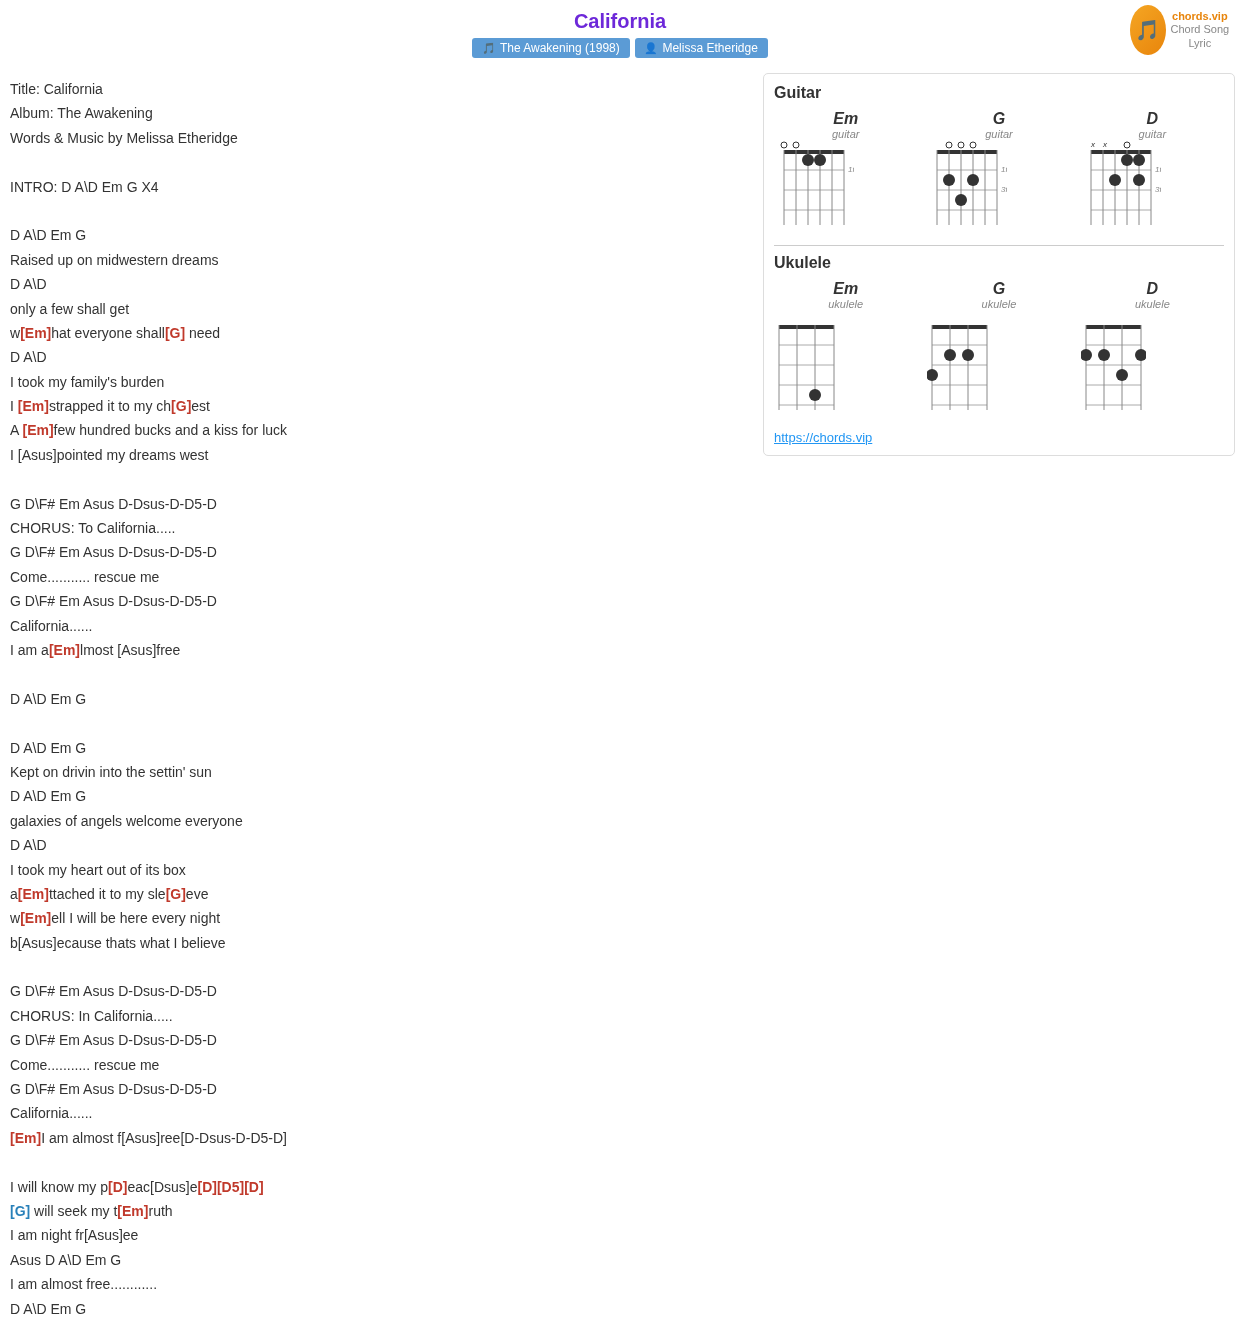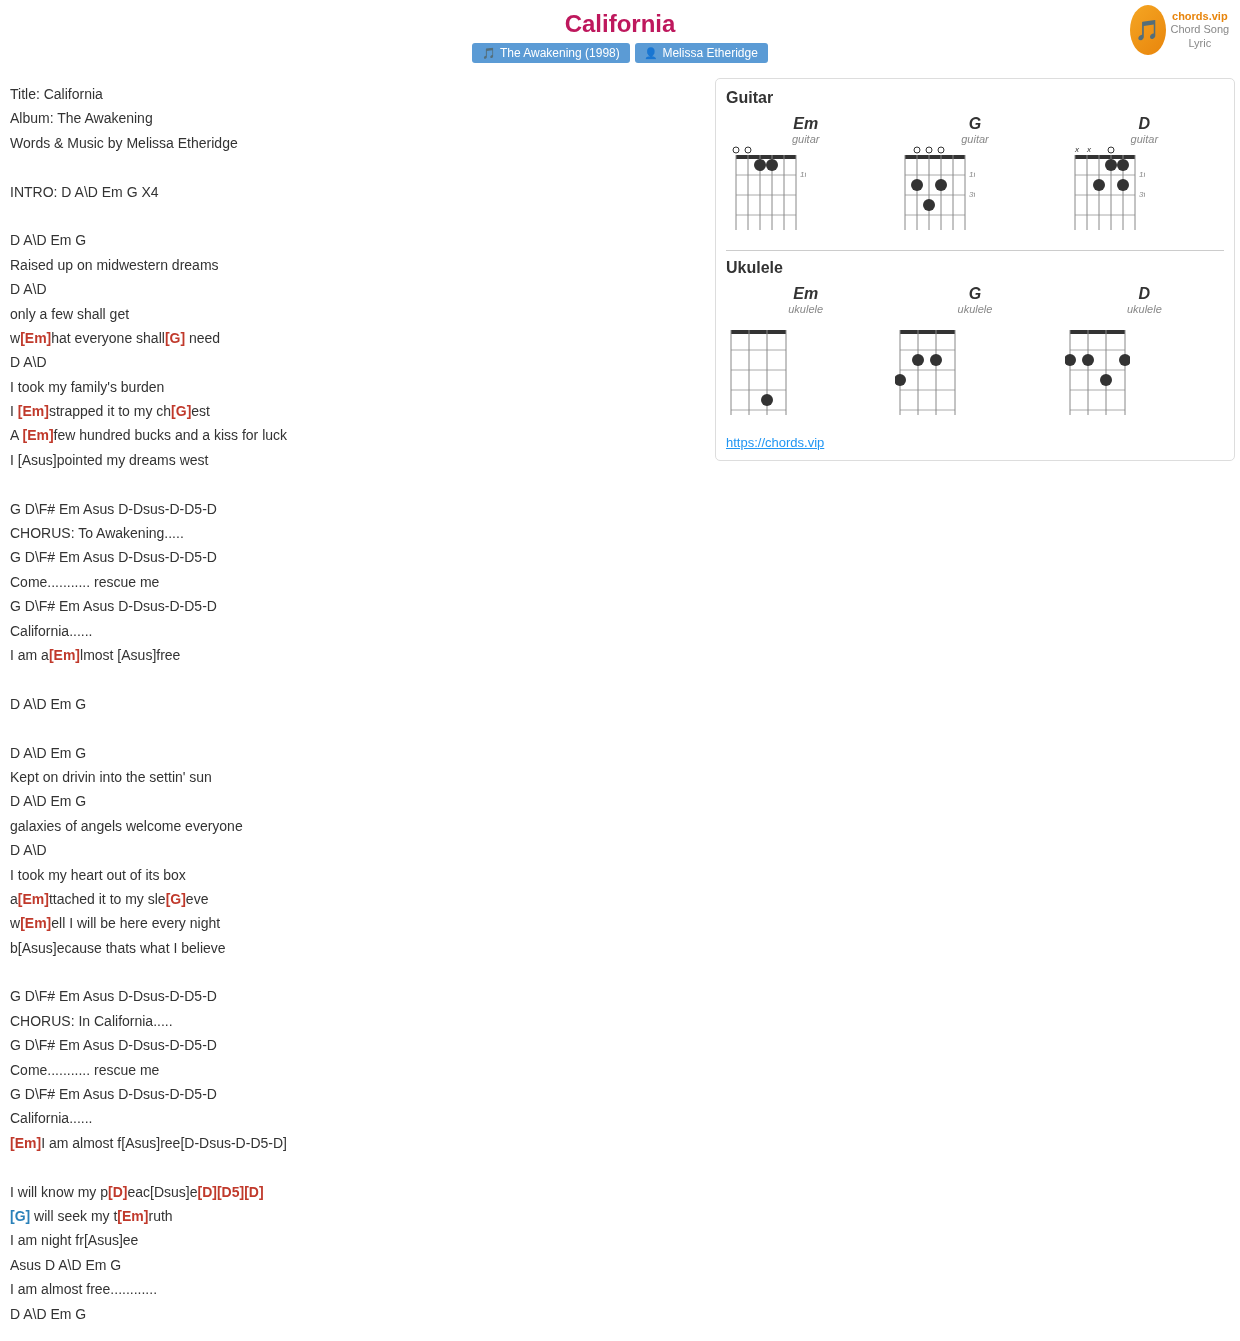--- a/index.html
+++ b/index.html
@@ -9,23 +9,23 @@
       background: #fff;
       color: #333;
       width: 1240px;
     }
     .header {
       text-align: center;
       padding: 10px 0 5px 0;
       position: relative;
     }
     .title {
-      font-size: 24px;
-      font-weight: bold;
-      color: #be185d;
+      font-size: 20px;
+      font-weight: bold;
+      color: #6d28d9;
     }
     .logo {
       position: absolute;
       top: 5px;
       right: 10px;
       width: 100px;
       height: 50px;
     }
     .logo-circle {
       width: 50px;
@@ -71,21 +71,21 @@
     }
     .chord-link {
       color: #c0392b;
       font-weight: bold;
     }
     .chord-blue {
       color: #2980b9;
       font-weight: bold;
     }
     .chords-panel {
-      width: 520px;
+      width: 472px;
       border: 1px solid #ddd;
       border-radius: 5px;
       padding: 10px;
       background: #fff;
       align-self: flex-start;
     }
     .chords-panel h3 {
       font-size: 16px;
       font-weight: bold;
       margin-bottom: 8px;
@@ -164,21 +164,21 @@
     <p>D A\D</p>
     <p>only a few shall get</p>
     <p>w<span class="chord-link">[Em]</span>hat everyone shall<span class="chord-link">[G]</span> need</p>
     <p>D A\D</p>
     <p>I took my family's burden</p>
     <p>I <span class="chord-link">[Em]</span>strapped it to my ch<span class="chord-link">[G]</span>est</p>
     <p>A <span class="chord-link">[Em]</span>few hundred bucks and a kiss for luck</p>
     <p>I [Asus]pointed my dreams west</p>
     <p>&nbsp;</p>
     <p>G D\F# Em Asus D-Dsus-D-D5-D</p>
-    <p>CHORUS: To Awakening.....</p>
+    <p>CHORUS: To California.....</p>
     <p>G D\F# Em Asus D-Dsus-D-D5-D</p>
     <p>Come........... rescue me</p>
     <p>G D\F# Em Asus D-Dsus-D-D5-D</p>
     <p>California......</p>
     <p>I am a<span class="chord-link">[Em]</span>lmost [Asus]free</p>
     <p>&nbsp;</p>
     <p>D A\D Em G</p>
     <p>&nbsp;</p>
     <p>D A\D Em G</p>
     <p>Kept on drivin into the settin' sun</p>

